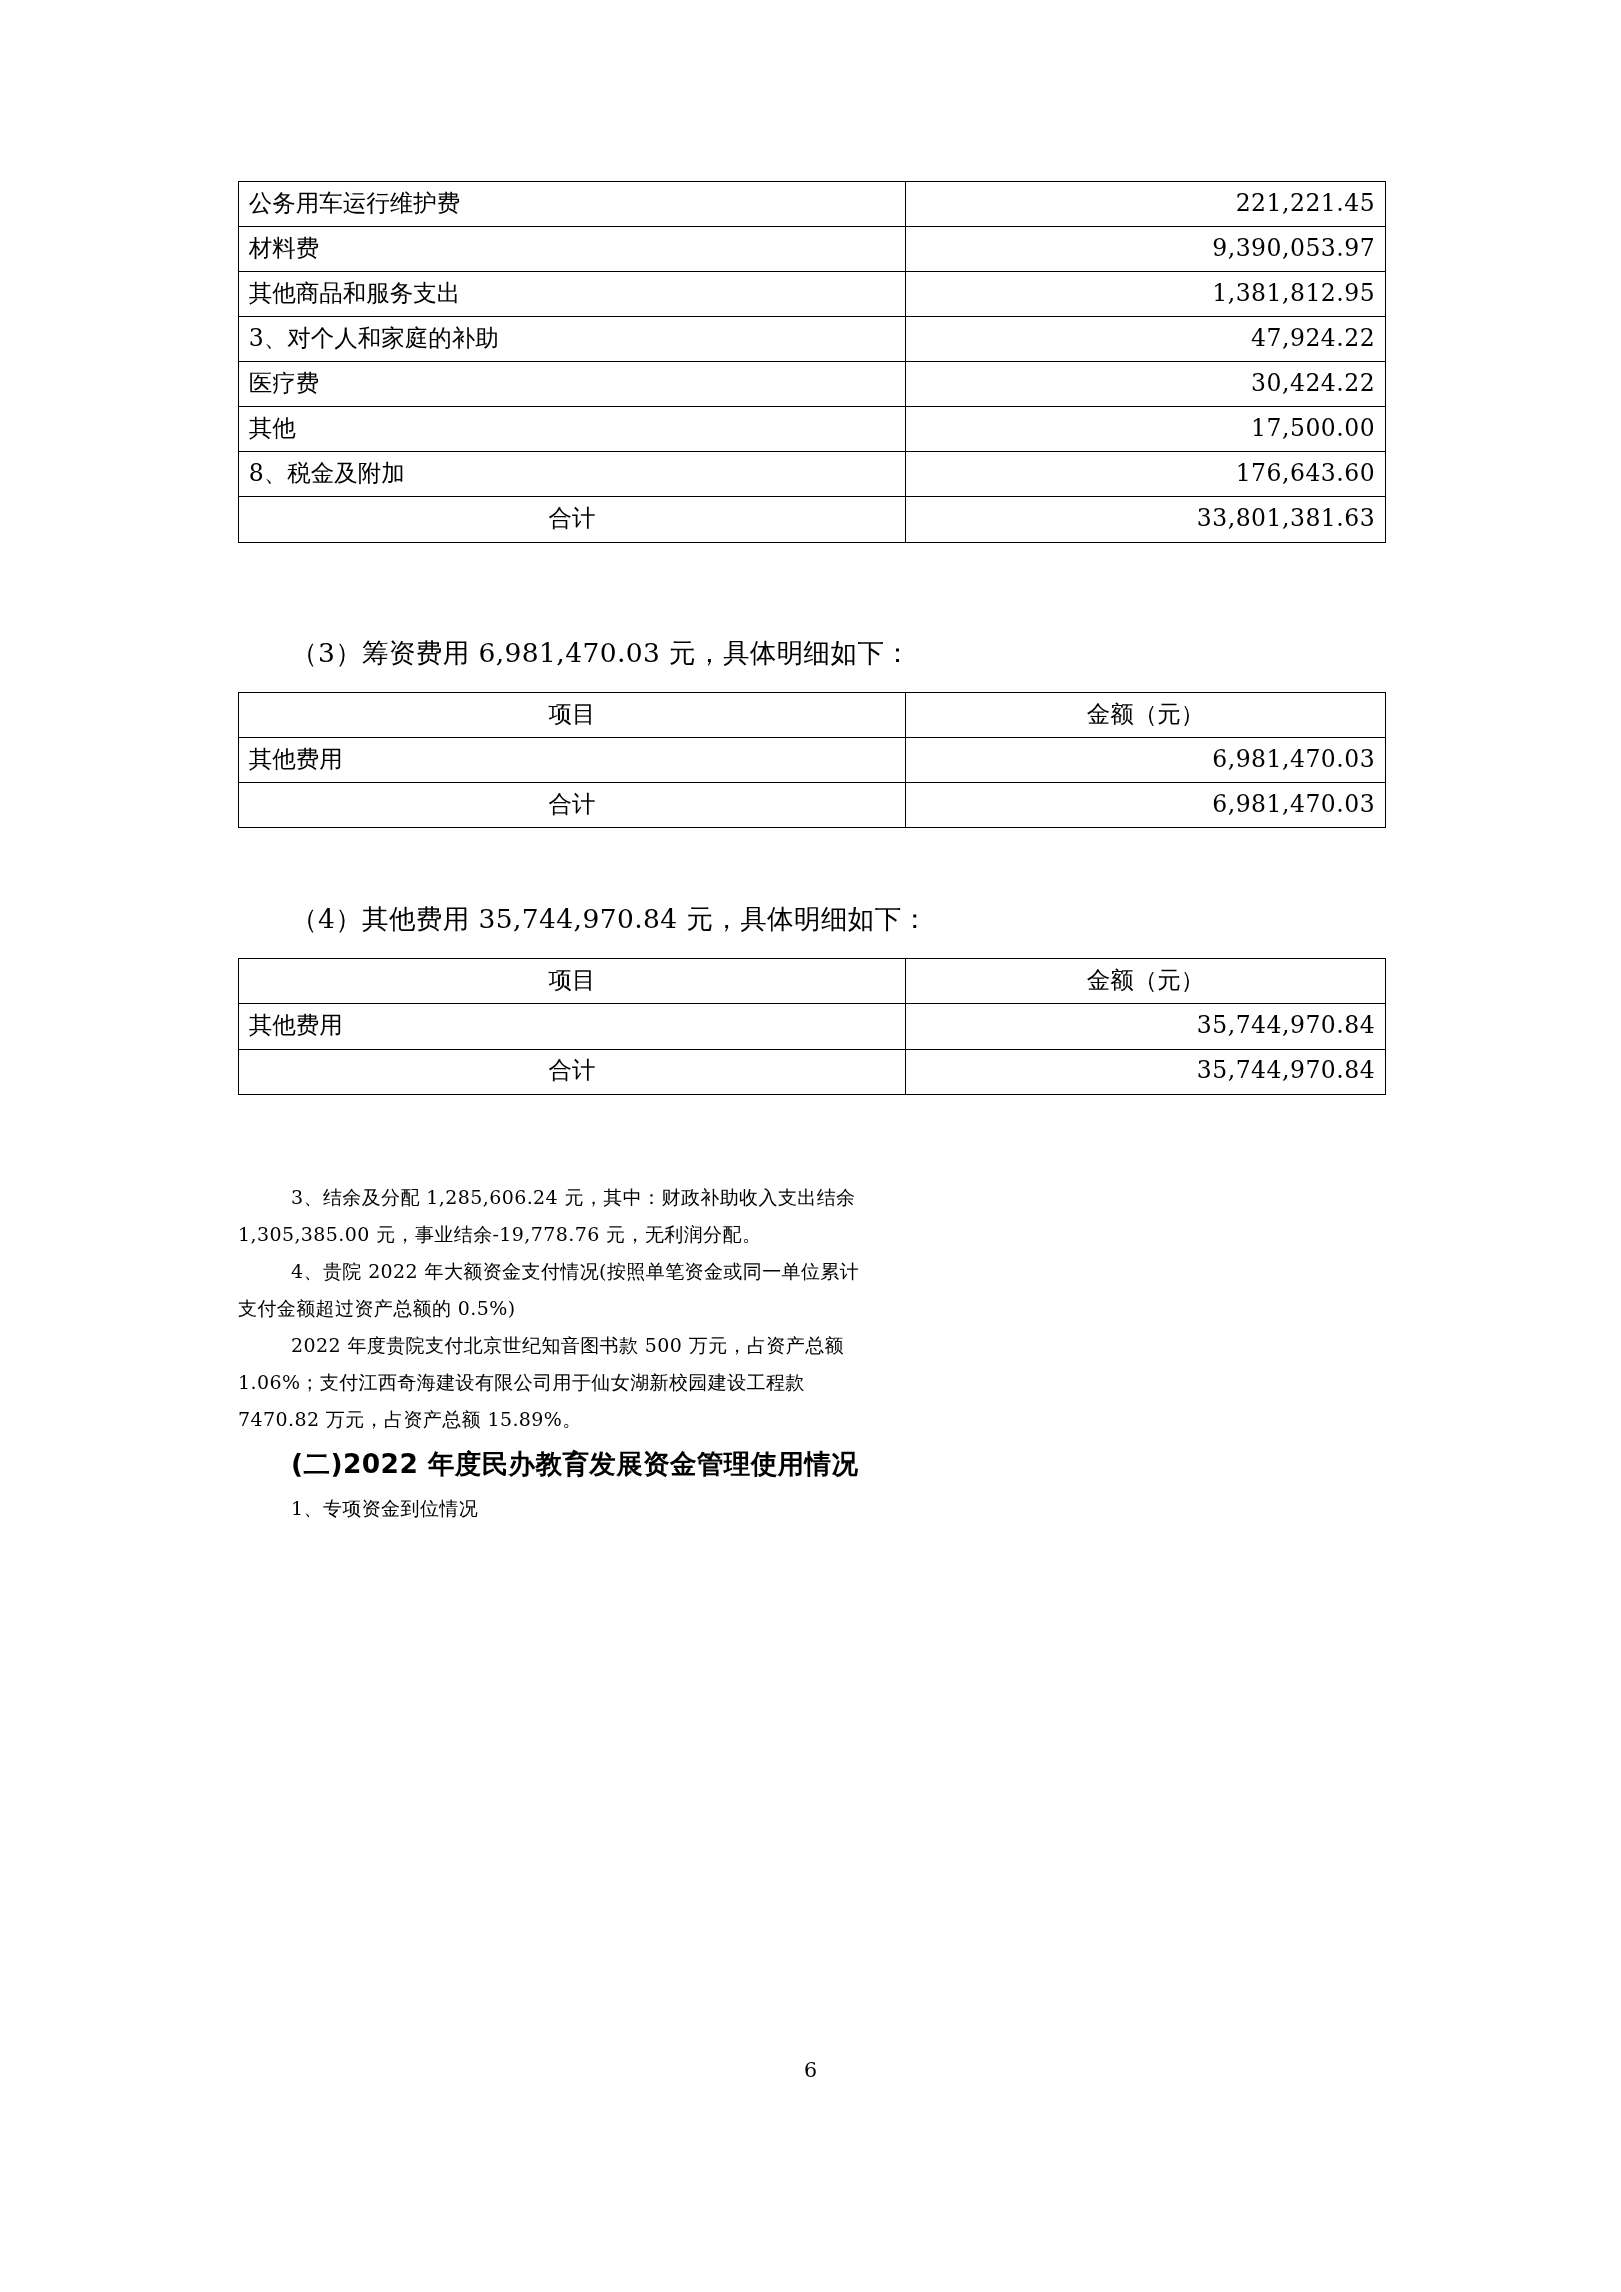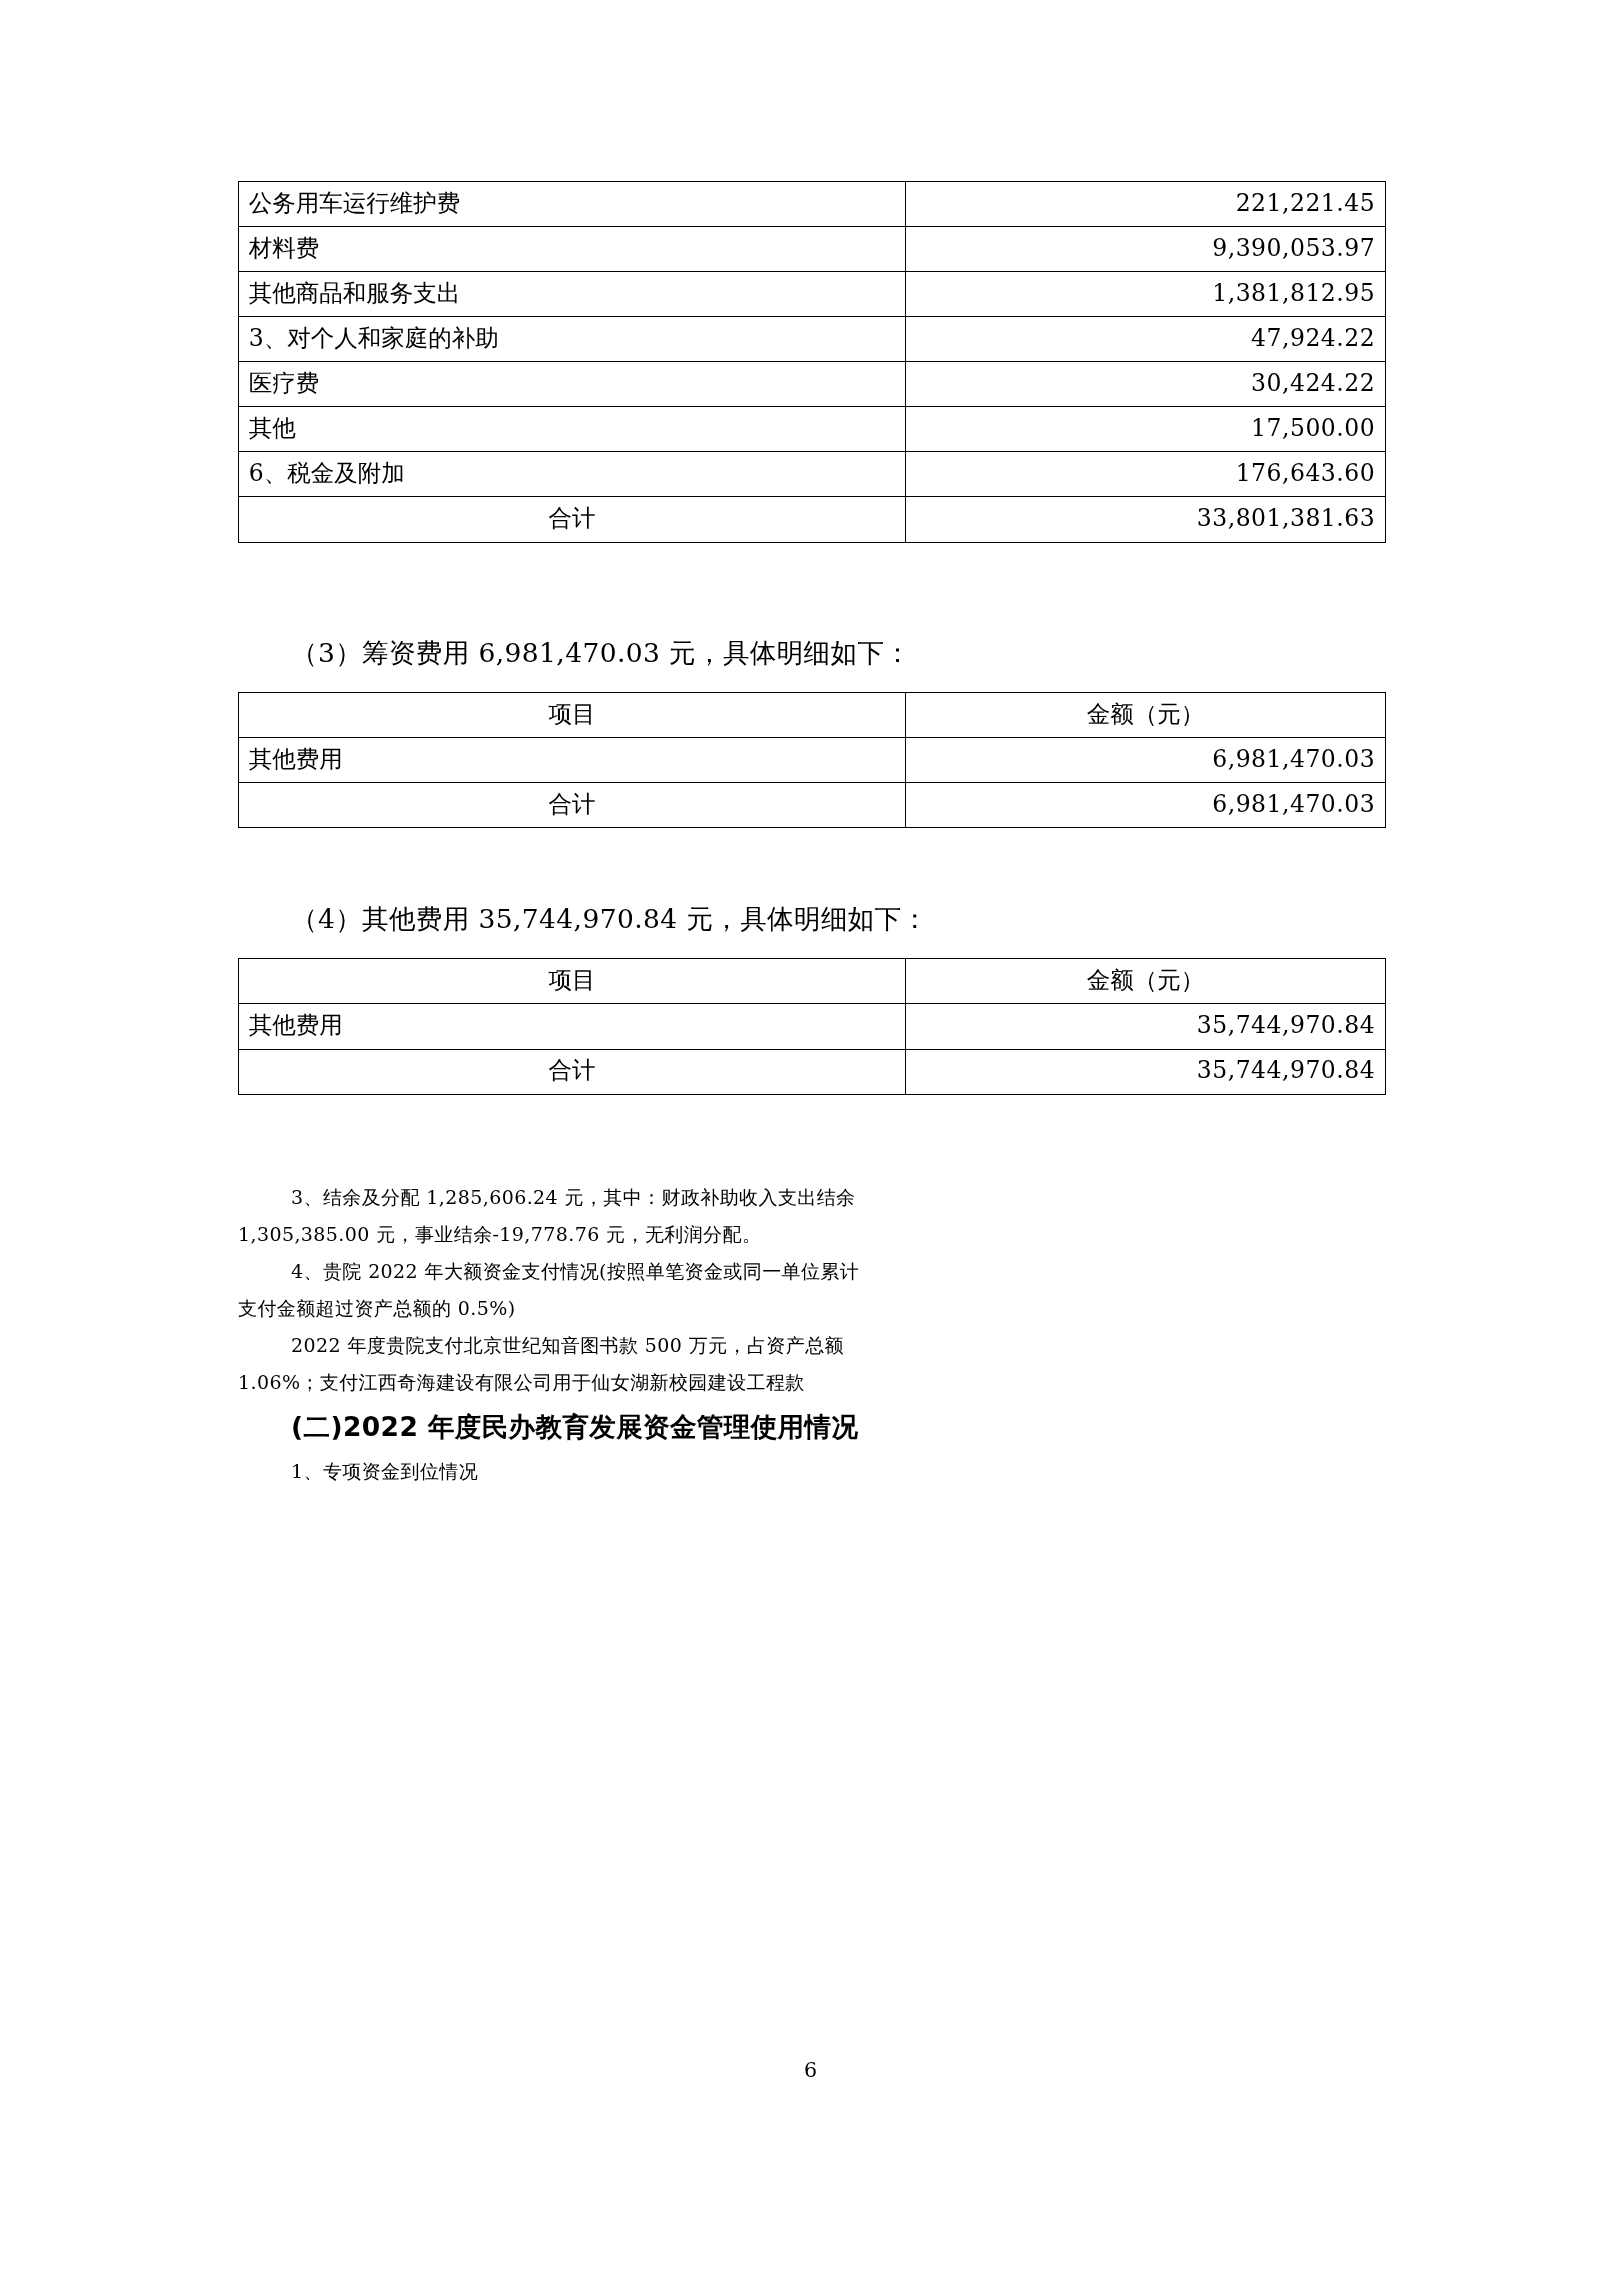--- a/index.html
+++ b/index.html
@@ -136,21 +136,21 @@
         </tr>
         <tr>
           <td class="label-indent-1">医疗费</td>
           <td class="amount">30,424.22</td>
         </tr>
         <tr>
           <td class="label-indent-1">其他</td>
           <td class="amount">17,500.00</td>
         </tr>
         <tr>
-          <td class="label-indent-0">6、税金及附加</td>
+          <td class="label-indent-0">8、税金及附加</td>
           <td class="amount">176,643.60</td>
         </tr>
         <tr>
           <td class="label-center">合计</td>
           <td class="amount">33,801,381.63</td>
         </tr>
       </tbody>
     </table>
 
     <div class="spacer-lg"></div>
@@ -206,20 +206,21 @@
     <div class="spacer-lg"></div>
 
     <p class="para">3、结余及分配 1,285,606.24 元，其中：财政补助收入支出结余</p>
     <p class="para-noindent">1,305,385.00 元，事业结余-19,778.76 元，无利润分配。</p>
 
     <p class="para">4、贵院 2022 年大额资金支付情况(按照单笔资金或同一单位累计</p>
     <p class="para-noindent">支付金额超过资产总额的  0.5%)</p>
 
     <p class="para">2022 年度贵院支付北京世纪知音图书款 500 万元，占资产总额</p>
     <p class="para-noindent">1.06%；支付江西奇海建设有限公司用于仙女湖新校园建设工程款</p>
+    <p class="para-noindent">7470.82 万元，占资产总额 15.89%。</p>
 
     <p class="heading-bold">(二)2022 年度民办教育发展资金管理使用情况</p>
 
     <p class="para">1、专项资金到位情况</p>
 
   </div>
 
   <div class="page-number">6</div>
 </div>
 

